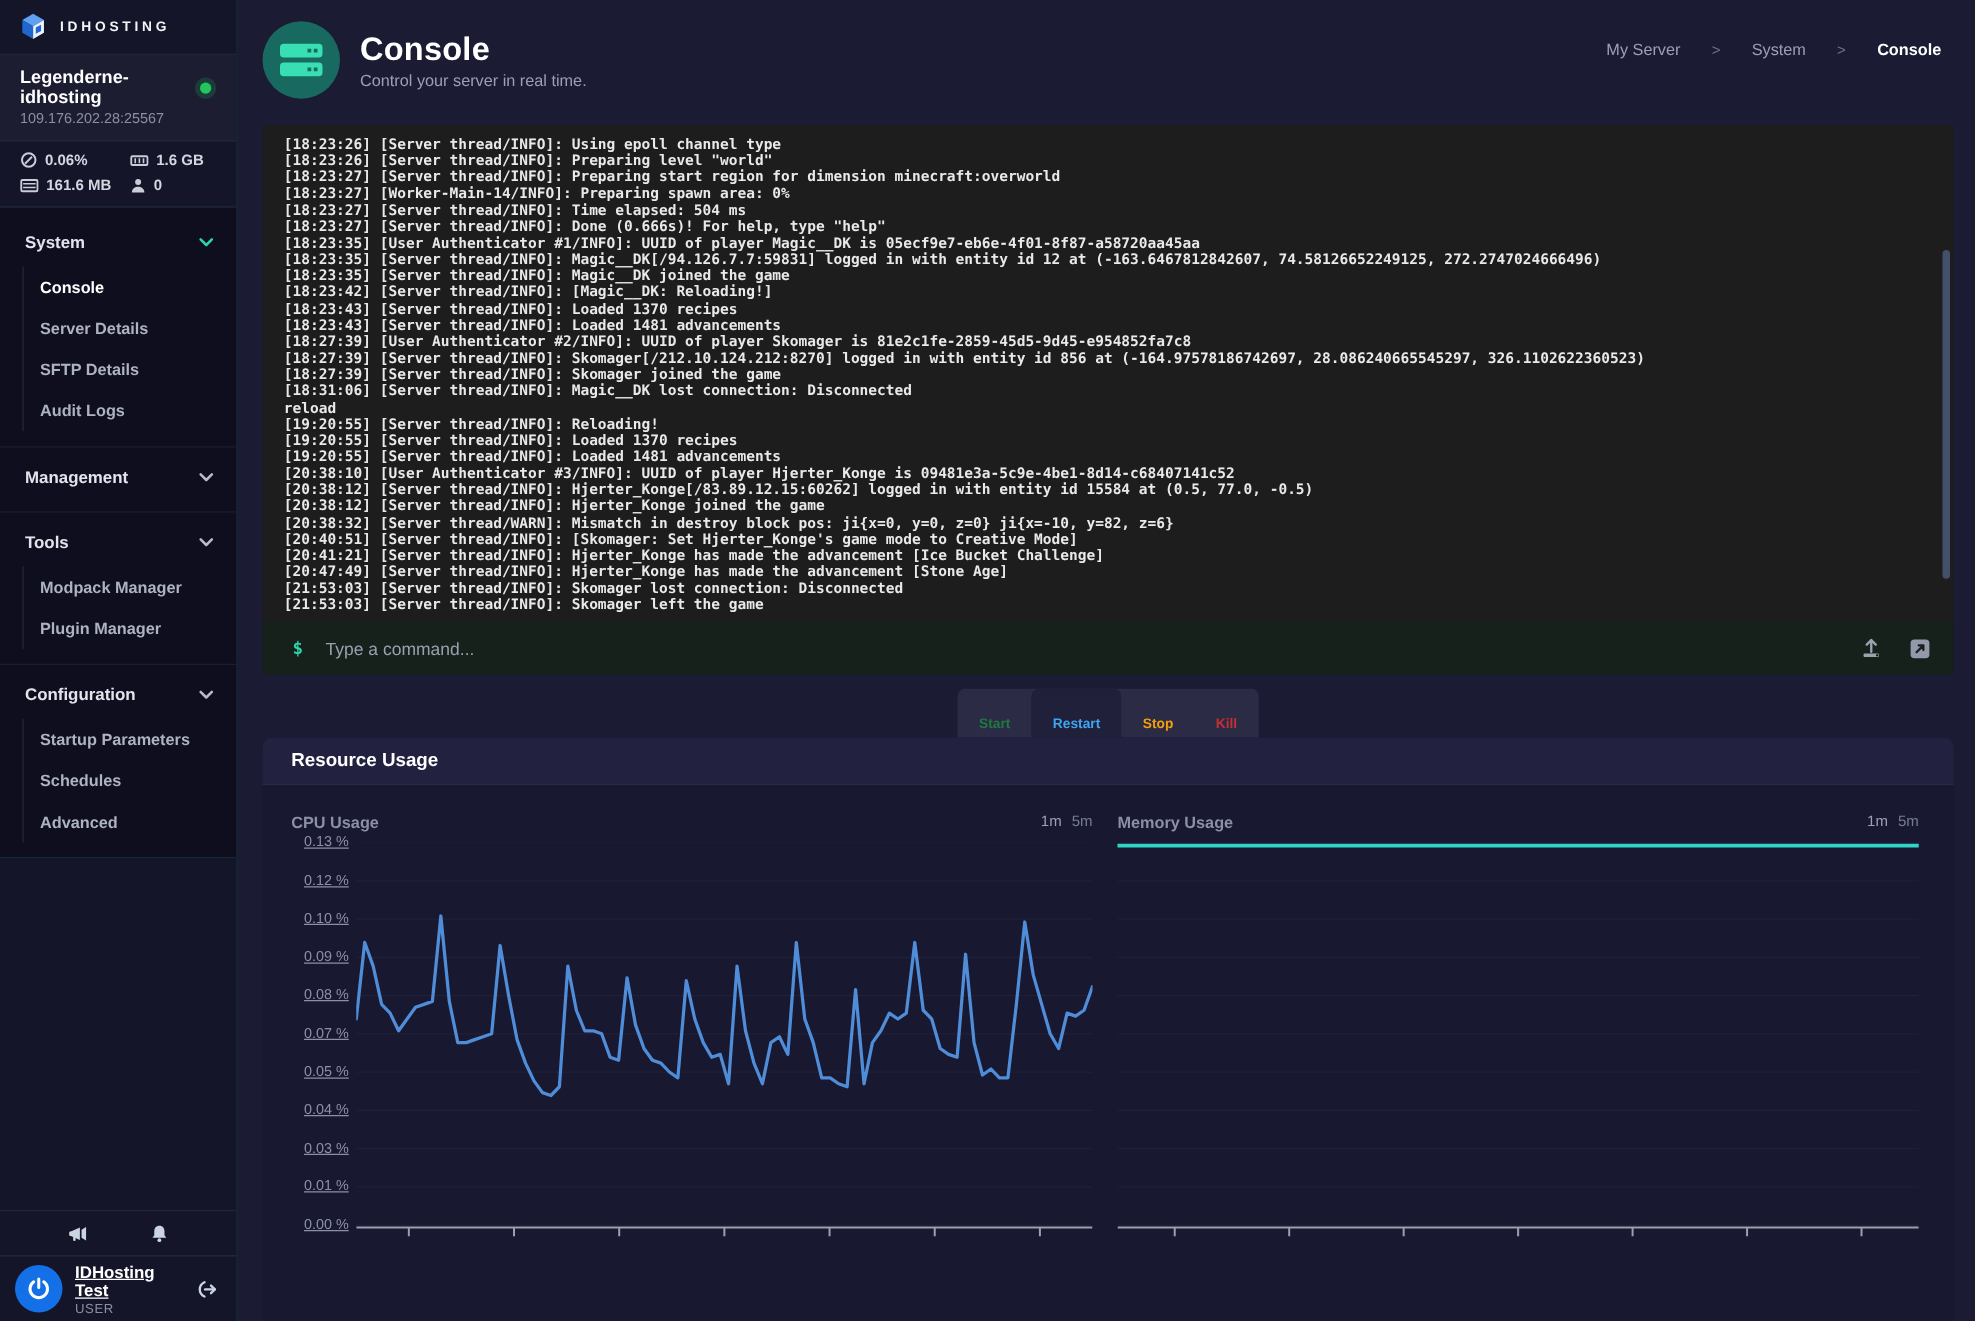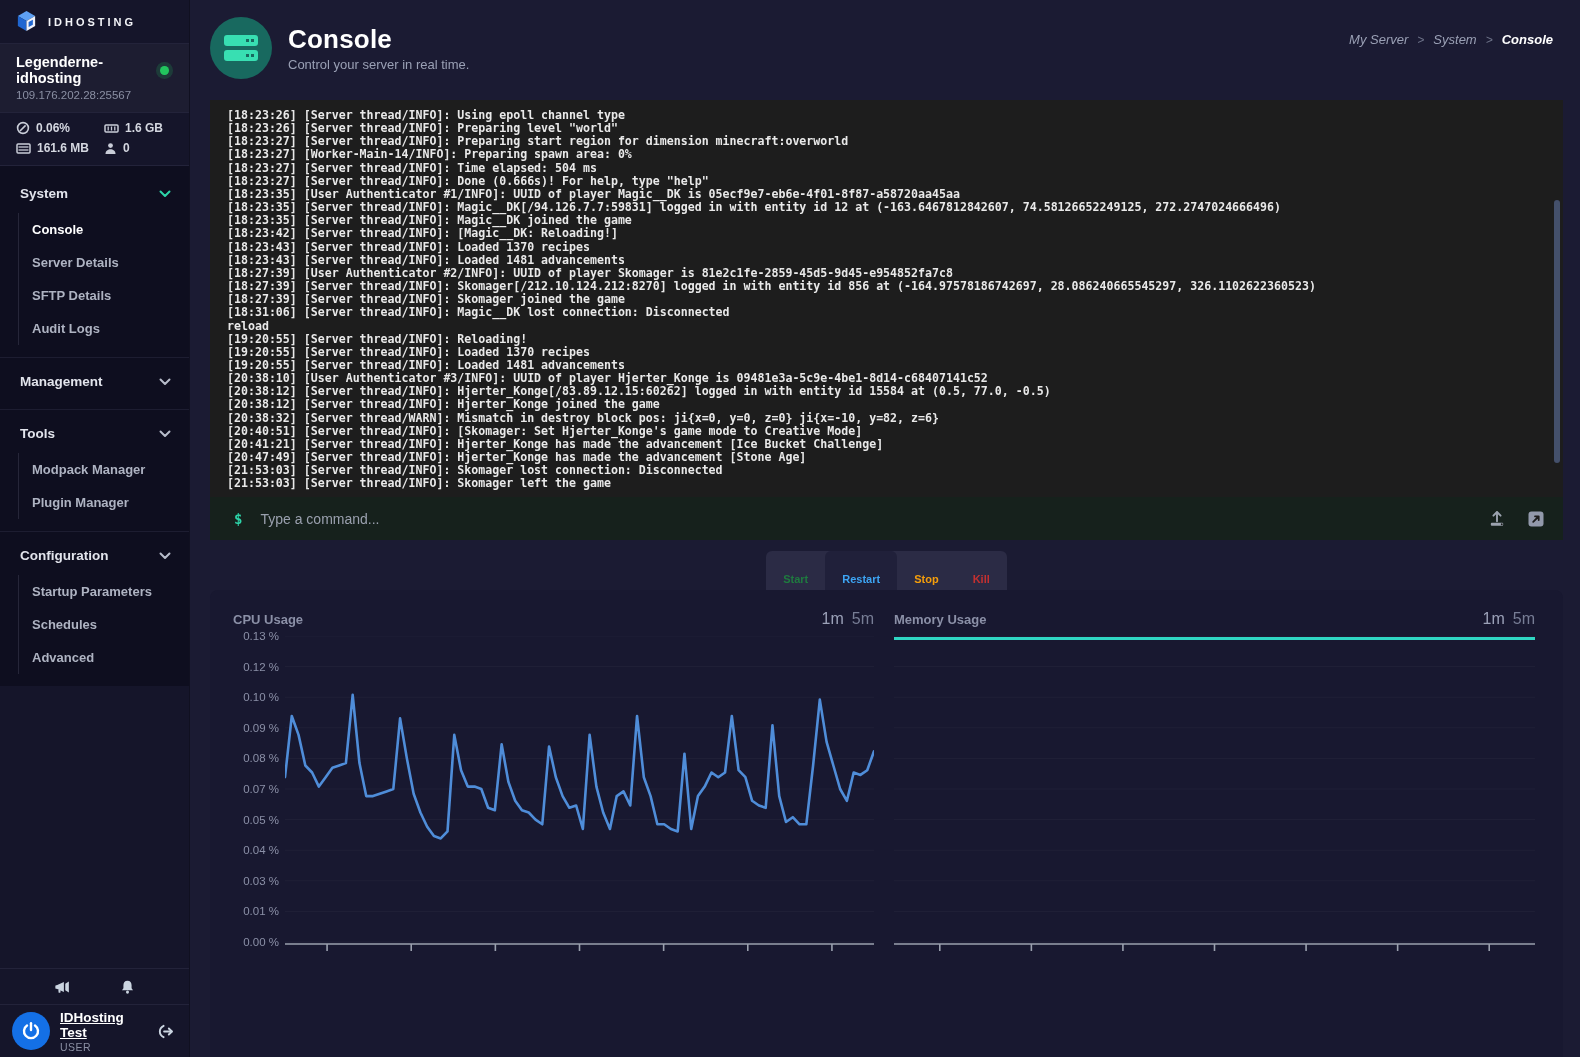--- a/index.html
+++ b/index.html
@@ -38,21 +38,21 @@
   
   .main { flex:1; position:relative; background:#1b1b33; }
   .main-header { height:96px; display:flex; align-items:center; padding:0 27px 0 20px; }
   .page-icon { width:62px; height:62px; border-radius:50%; background:#18695f; display:flex; flex-direction:column; align-items:center; justify-content:center; gap:4px; flex:none; }
   .page-icon .bar { width:34px; height:11px; border-radius:3px; background:#38dfb2; position:relative; }
   .page-icon .bar i { position:absolute; right:4px; top:4px; width:3px; height:3px; background:#18695f; display:block; }
   .page-icon .bar i.i2 { right:9px; }
   .title-wrap { margin-left:16px; flex:1; }
   .page-title { color:#ffffff; font-size:26px; font-weight:bold; letter-spacing:.2px; }
   .page-subtitle { color:#9aa0b5; font-size:13px; margin-top:2px; }
-  .breadcrumb { color:#9aa0b5; font-size:13px; display:flex; gap:9px; align-items:flex-end; margin-top:-18px;font-style:italic; }
+  .breadcrumb { color:#9aa0b5; font-size:13px; display:flex; gap:25px; align-items:flex-end; margin-top:-18px; }
   .breadcrumb .sep { color:#6d7288; font-size:12px; }
   .breadcrumb .current { color:#ffffff; font-weight:bold; }
 
   
   .console { position:absolute; left:20px; top:100px; width:1353px; height:440px; background:#1d1d1d; }
   .console-log { position:absolute; left:17px; top:9px; right:22px; bottom:46px; overflow:hidden; cursor:text; }
   .console-line { font-family:"DejaVu Sans Mono", monospace; font-size:11.6px; font-weight:bold; line-height:13.15px; color:#e9e9e9; white-space:nowrap; }
   .console-scrollbar { position:absolute; right:3px; top:100px; width:6px; height:263px; border-radius:3px; background:#44506b; }
   .cmd-row { position:absolute; left:0; right:0; bottom:0; height:43px; background:#16211c; display:flex; align-items:center; padding:0 18px 0 24px; gap:18px; }
   .cmd-prompt { color:#2dd4a8; font-size:14px; font-weight:bold; font-family:"DejaVu Sans Mono", monospace; }
@@ -72,25 +72,25 @@
 
   
   .panel { position:absolute; left:20px; top:590px; width:1353px; height:500px; background:#181830; border-radius:8px 8px 0 0; }
   .panel-header { height:38px; background:#222240; border-radius:8px 8px 0 0; border-bottom:1px solid #2a2a4a; display:flex; align-items:center; padding:0 23px; }
   .panel-title { color:#ffffff; font-size:15px; font-weight:bold; }
   .charts { display:flex; gap:20px; padding:18px 28px 0 23px; }
   .chart { flex:1; }
   .chart-head { display:flex; align-items:center; justify-content:space-between; height:22px; margin-bottom:6px; }
   .chart-title { color:#8b90a7; font-size:13px; font-weight:bold; }
   .ranges { display:flex; gap:8px; }
-  .range-opt { color:#777d95; font-size:16px; cursor:pointer; }
+  .range-opt { color:#777d95; font-size:12px; cursor:pointer; }
   .range-opt.active { color:#9ba1b8; }
   .chart-body { display:flex; }
   .ylabels { position:relative; width:52px; height:306px; flex:none; }
-  .ytick { position:absolute; right:6px; color:#8b90a7; font-size:11.5px; white-space:nowrap; }
+  .ytick { position:absolute; right:6px; color:#8b90a7; font-size:11.5px; white-space:nowrap;text-decoration:underline; }
   .plot { flex:1; }
   .plot svg { display:block; width:100%; height:322px; }
 </style>
 </head>
 <body>
 
 <div class="app">
 
   <aside class="sidebar">
     <div class="logo-row">
@@ -336,20 +336,23 @@
     <div class="power-row">
       <div class="power-pill">
         <button class="power-btn start">Start</button>
         <button class="power-btn restart">Restart</button>
         <button class="power-btn stop">Stop</button>
         <button class="power-btn kill">Kill</button>
       </div>
     </div>
 
     <section class="panel">
+      <div class="panel-header">
+        <span class="panel-title">Resource Usage</span>
+      </div>
       <div class="charts">
         <div class="chart">
           <div class="chart-head">
             <span class="chart-title">CPU Usage</span>
             <span class="ranges">
                 <span class="range-opt active">1m</span>
                 <span class="range-opt">5m</span>
               </span>
           </div>
           <div class="chart-body">

